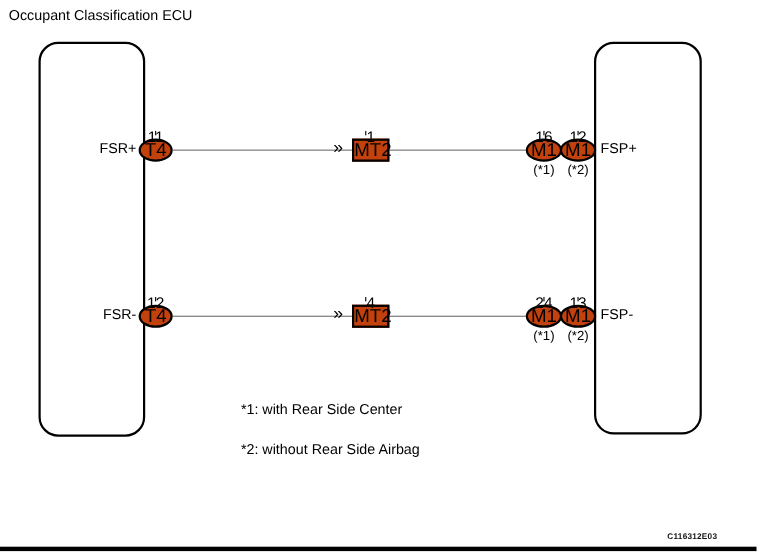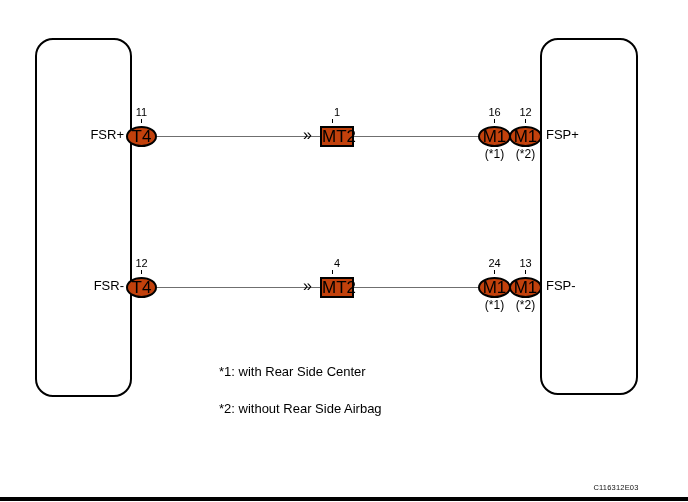--- a/index.html
+++ b/index.html
@@ -34,22 +34,22 @@
   .row-a{top:105px;}
   .row-b{top:256px;}
 
   .wire-line{
     position:absolute;
     left:157px;top:31px;width:384px;height:1px;
     background:#6f6f6f;
     z-index:1;
   }
   .pin-num{
-    position:absolute;top:1px;height:13px;
-    font-size:11px;line-height:13px;text-align:center;
+    position:absolute;top:13px;height:13px;
+    font-size:14px;line-height:13px;text-align:center;
     white-space:nowrap;z-index:3;
   }
   .pin-tick{
     position:absolute;top:14px;width:1px;height:4px;
     background:#000;z-index:3;
   }
   .conn{
     position:absolute;top:21px;height:21px;
     border:2px solid #000;background:#c2410c;
     box-sizing:border-box;
@@ -92,35 +92,36 @@
 
   .notes{position:absolute;left:219px;z-index:2;}
   .note-line{
     position:absolute;left:0;
     font-size:13px;line-height:15px;white-space:nowrap;
   }
   .note-1{top:0;}
   .note-2{top:37px;}
 
   .figure-code{
-    position:absolute;left:560px;top:483px;width:112px;
-    text-align:center;
-    font-size:7.5px;font-weight:normal;letter-spacing:0.2px;
+    position:absolute;left:540px;top:483px;width:112px;
+    text-align:right;
+    font-size:7.5px;font-weight:bold;letter-spacing:0.2px;
     color:#111;z-index:2;white-space:nowrap;
   }
   .bottom-bar{
     position:absolute;left:0;top:497px;width:688px;height:4px;
     background:#000;z-index:2;
   }
 </style>
 </head>
 <body>
 
 <div class="canvas">
 
+  <div class="title title-left">Occupant Classification ECU</div>
 
   <div class="component-box box-left"></div>
   <div class="component-box box-right"></div>
 
   <div class="wire-row row-a">
     <div class="wire-line"></div>
     <div class="side-label label-ecu">FSR+</div>
     <div class="pin-num pos-ecu-pin">11</div>
     <div class="pin-tick tick-ecu"></div>
     <div class="conn conn-oval pos-ecu-conn">T4</div>

